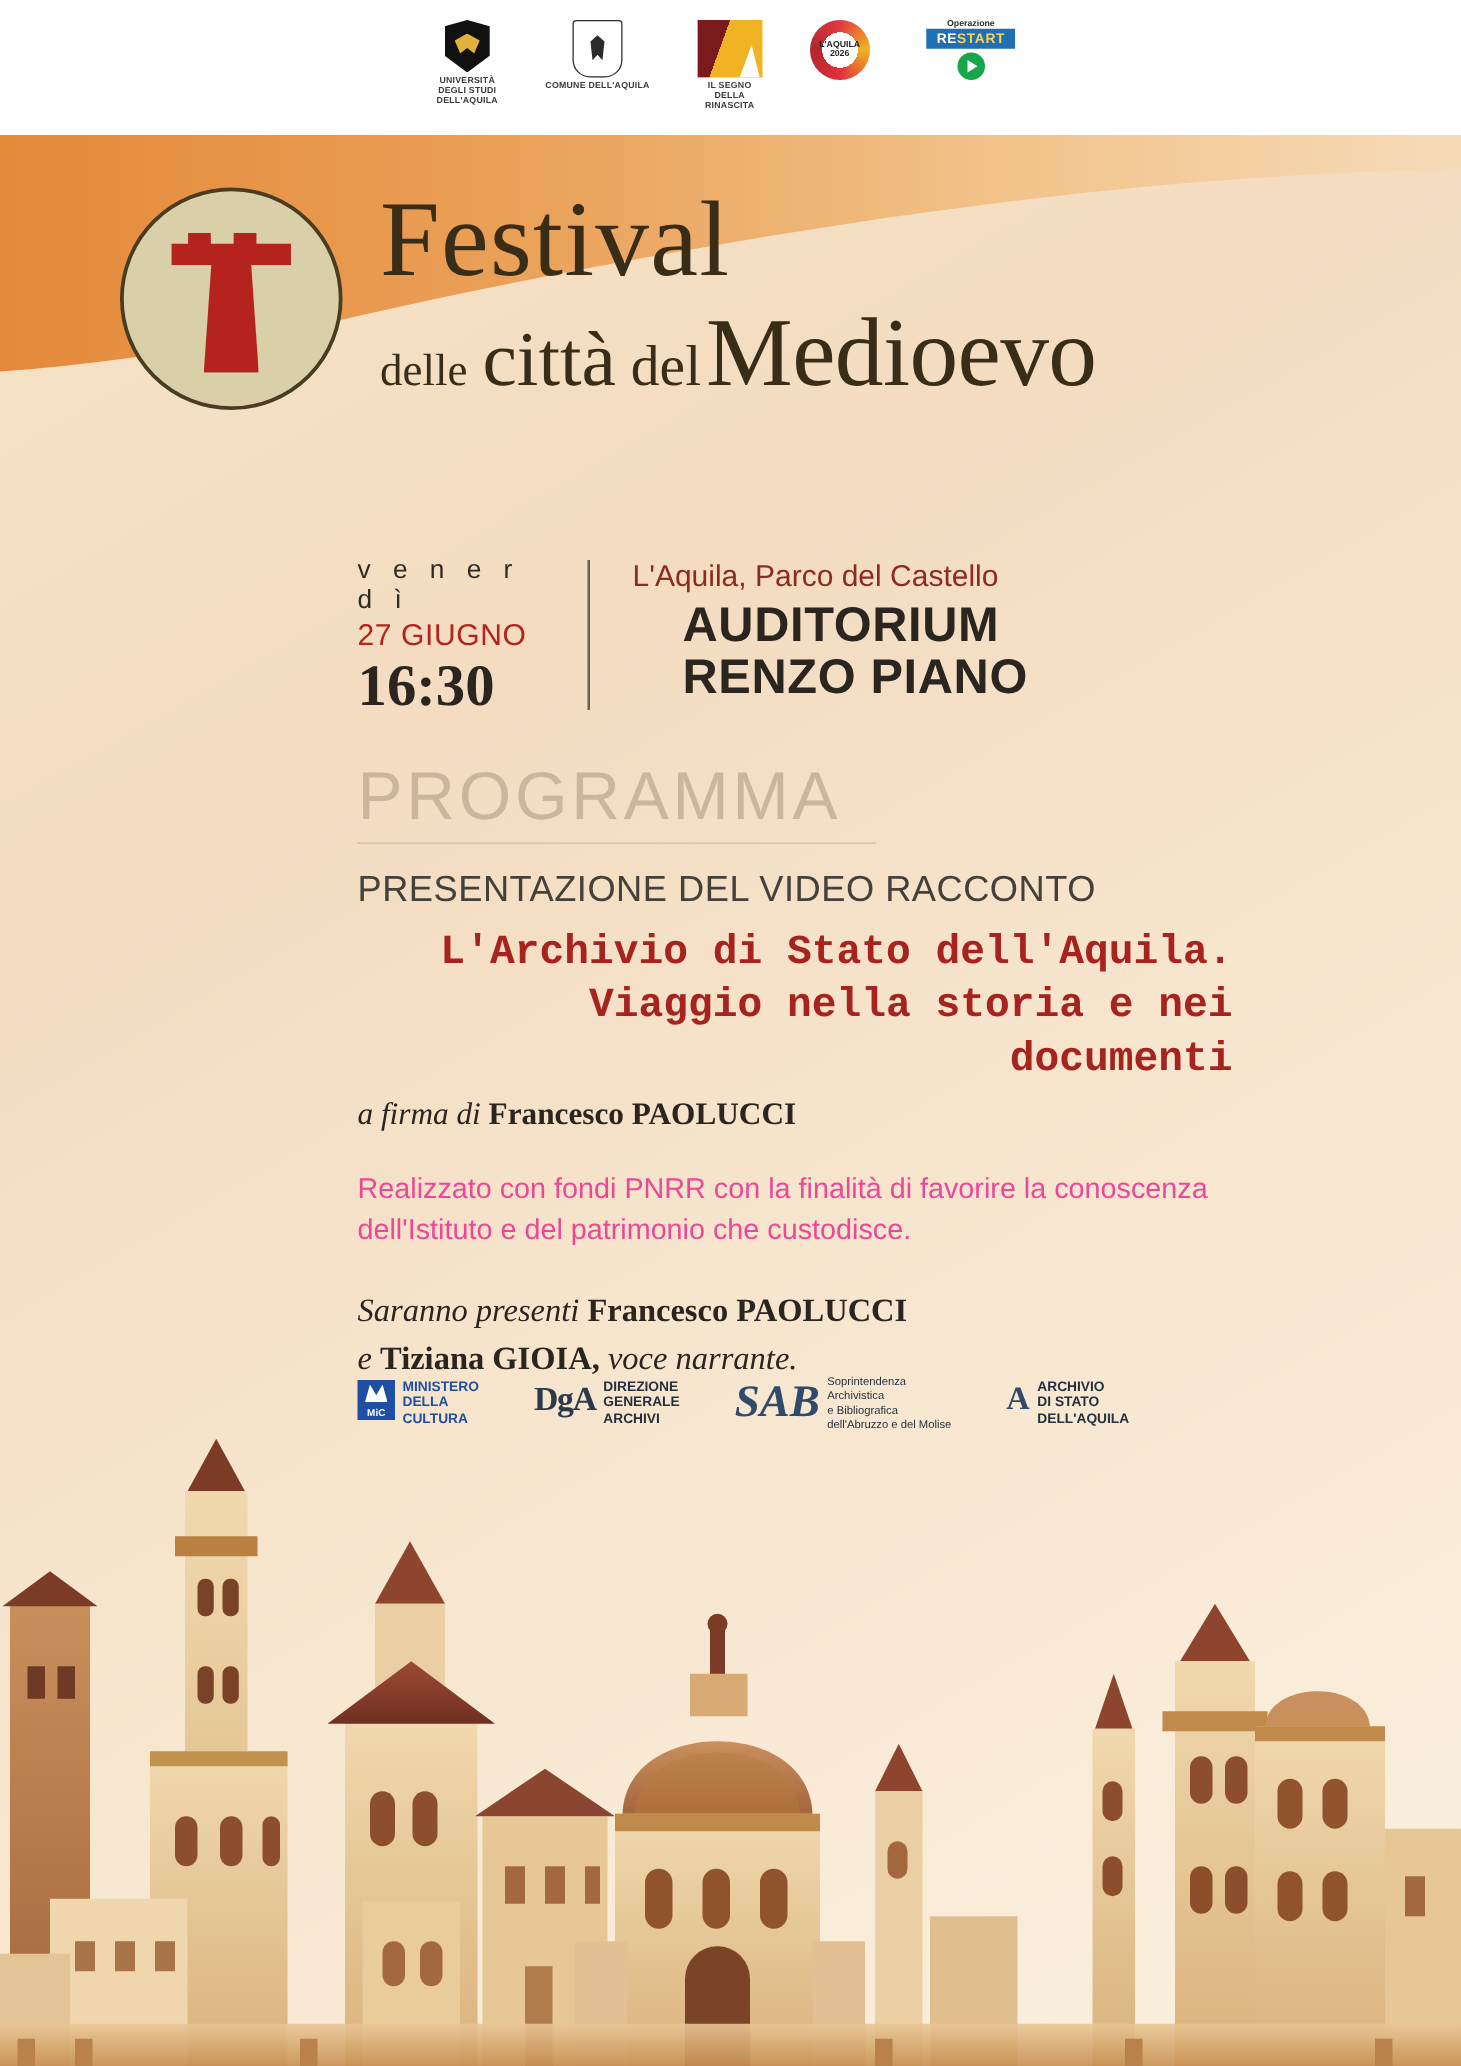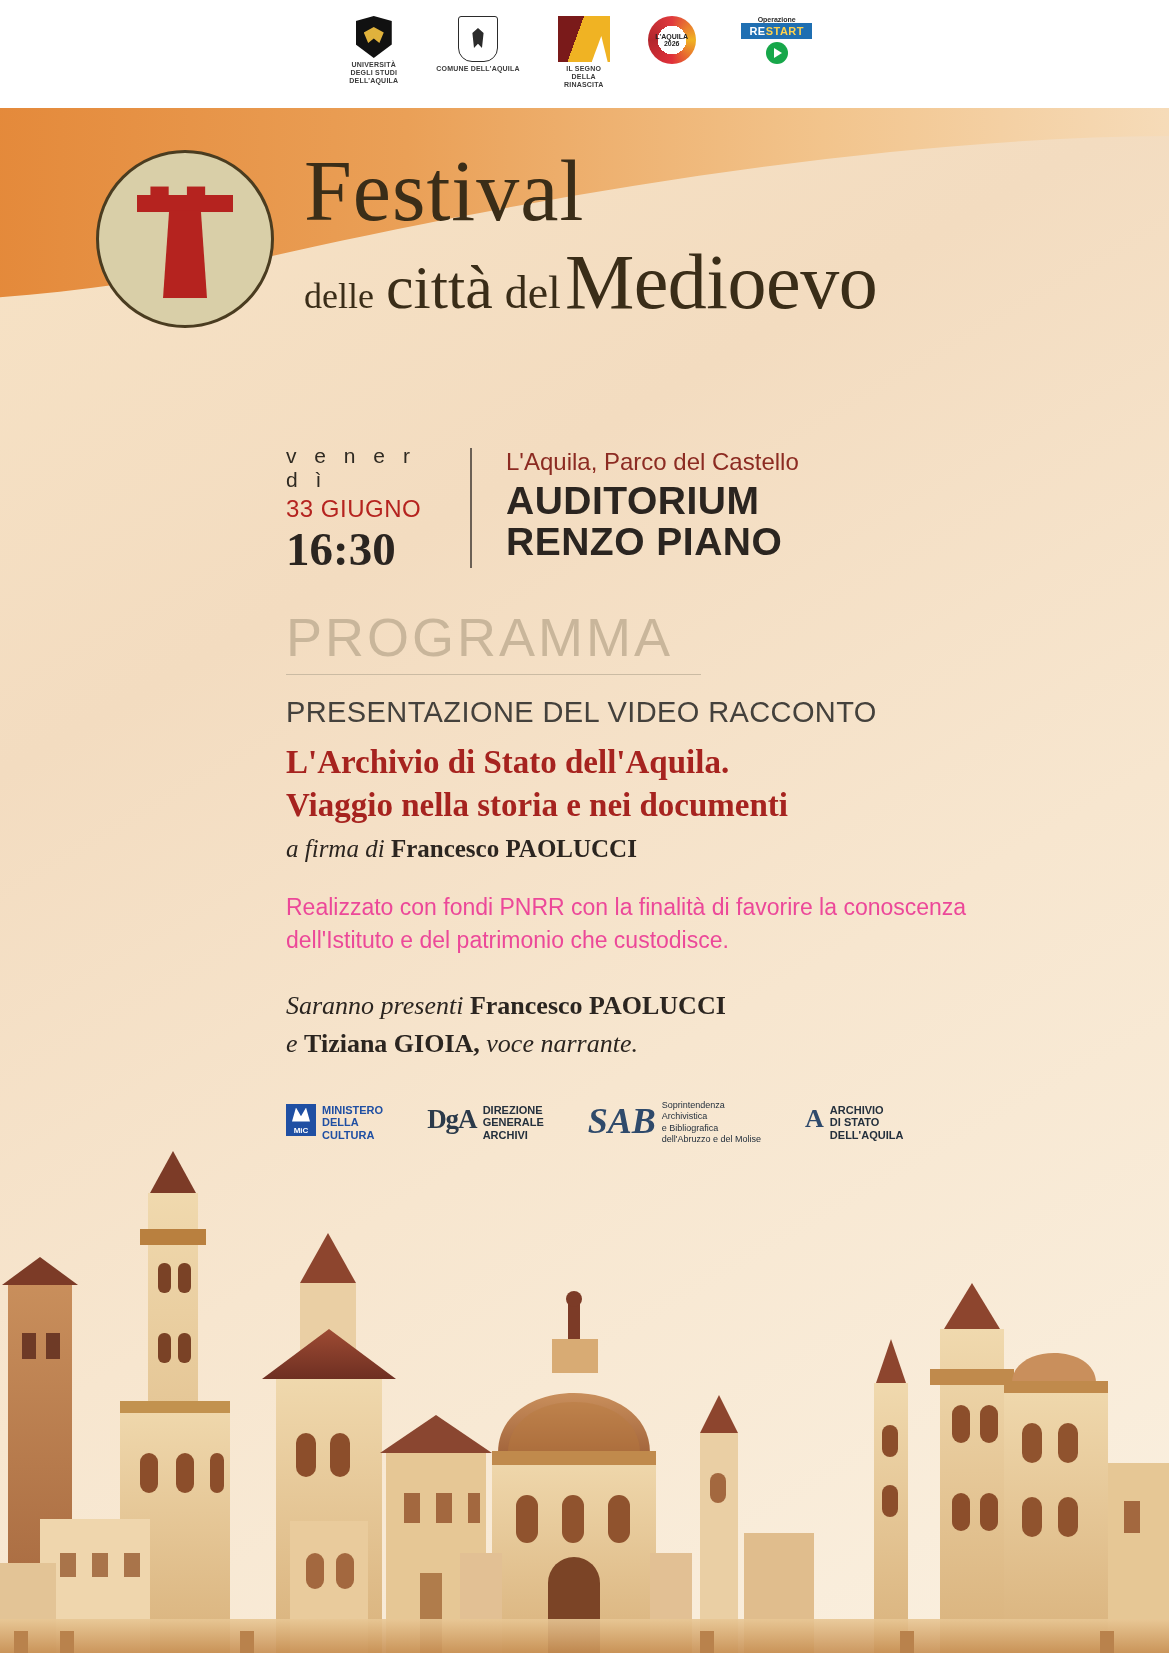--- a/index.html
+++ b/index.html
@@ -267,20 +267,21 @@
     font-size: 24px;
     color: #8c2b22;
     margin-bottom: 4px;
   }
   .v-name {
     font-size: 39px;
     font-weight: bold;
     color: #2b2520;
     line-height: 1.06;
     letter-spacing: 0.5px;
+    margin-left: 40px;
   }
 
   
   .programma {
     position: absolute;
     left: 286px; top: 606px;
     width: 420px;
   }
   .programma .word {
     font-size: 54px;
@@ -302,25 +303,26 @@
     width: 700px;
     color: #2b2520;
   }
   .c-pres {
     font-size: 29px;
     letter-spacing: 0.4px;
     color: #44413c;
     margin-bottom: 12px;
   }
   .c-title {
-    font-family: Liberation Serif, serif;
+    font-family: Liberation Mono, monospace;
     font-size: 33px;
     font-weight: bold;
     color: #a6231f;
     line-height: 1.3;
+    text-align: right;
   }
   .c-byline {
     font-family: "Liberation Serif", serif;
     font-size: 25px;
     font-style: italic;
     color: #2b2520;
     margin-top: 8px;
   }
   .c-byline b { font-style: normal; font-weight: bold; }
   .c-note {
@@ -468,21 +470,21 @@
       <span class="t-citta">città</span>
       <span class="t-del">del</span>
       <span class="t-medioevo">Medioevo</span>
     </div>
   </div>
 </div>
 
 <div class="datevenue">
   <div class="date-col">
     <div class="d-weekday">v e n e r d ì</div>
-    <div class="d-day">33 GIUGNO</div>
+    <div class="d-day">27 GIUGNO</div>
     <div class="d-time">16:30</div>
   </div>
   <div class="vline"></div>
   <div class="venue-col">
     <div class="v-place">L'Aquila, Parco del Castello</div>
     <div class="v-name">AUDITORIUM</div>
     <div class="v-name">RENZO PIANO</div>
   </div>
 </div>
 

